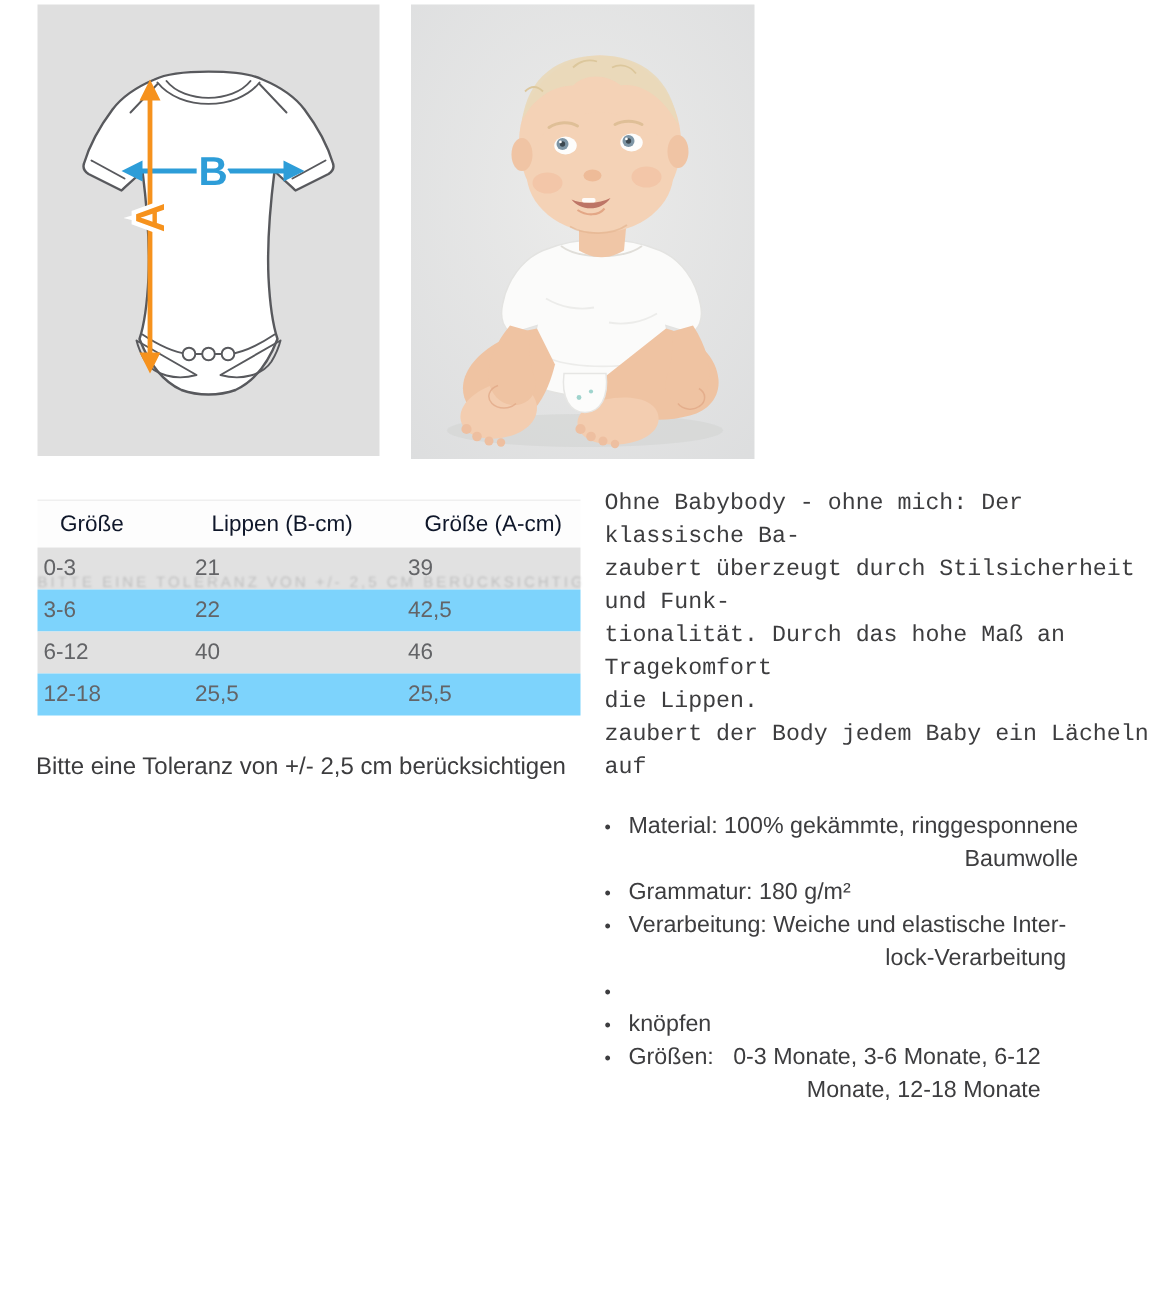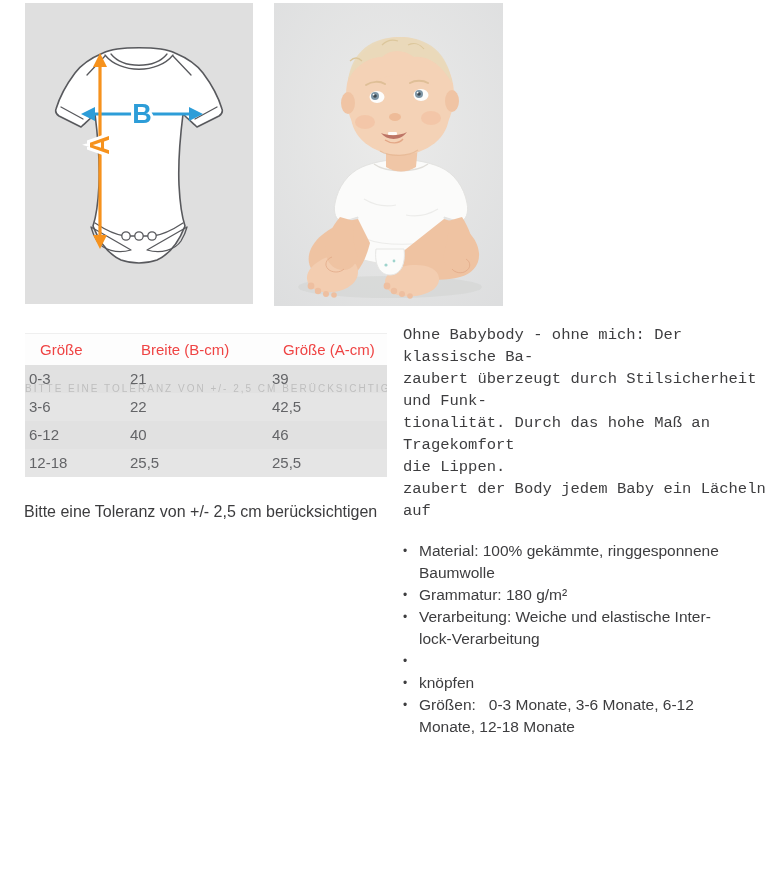--- a/index.html
+++ b/index.html
@@ -17,27 +17,27 @@
   #photo-box   { left: 274px; width: 229px; height: 303px; background: #e2e3e3; }
   .img-box svg { display: block; width: 100%; height: 100%; }
 
   
   #size-table {
     position: absolute; left: 25px; top: 333px; width: 362px;
     border-collapse: collapse; table-layout: fixed;
     font-size: 15px; color: #636467;
   }
   #size-table th {
-    font-weight: normal; color: #ef4444; text-align: left;
+    font-weight: normal; color: #0f172a; text-align: left;
     height: 31px; padding: 0 0 0 15px;
     background: #fdfdfd; border-top: 1px solid #efefef;
   }
   #size-table td { height: 28px; padding: 0 0 0 4px; }
   #size-table tr.odd  td { background: #e1e1e1; }
-  #size-table tr.even td { background: #e5e5e5; }
+  #size-table tr.even td { background: #7dd3fc; }
 
   
   #ghost-line {
     position: absolute; left: 25px; top: 383px; width: 362px; height: 12px;
     font-size: 10px; line-height: 12px; letter-spacing: 2px;
     text-transform: uppercase; white-space: nowrap; overflow: hidden;
     color: #8f8f8f; opacity: 0.42; filter: blur(0.6px);
   }
 
   #tolerance-note {
@@ -47,21 +47,21 @@
 
   
   #description-col {
     position: absolute; left: 403px; top: 324px; width: 372px;
     font-size: 15.5px; line-height: 22px; color: #3d3d3f;
   }
   #description-col .intro span { display: block; white-space: pre-wrap; font-family: Liberation Mono, monospace; }
   #feature-list { list-style: none; margin-top: 18px; }
   #feature-list li { display: flex; }
   #feature-list .dot { flex: 0 0 16px; font-size: 12px; line-height: 22px; color: #3d3d3f; }
-  #feature-list .li-lines span { display: block; white-space: pre-wrap; }
+  #feature-list .li-lines span { display: block; white-space: pre-wrap; text-align: right; }
 </style>
 </head>
 <body>
 
 <div class="img-box" id="diagram-box">
   <svg viewBox="0 0 228 301">
 
     <g fill="#ffffff" stroke="#58595d" stroke-width="1.6" stroke-linejoin="round" stroke-linecap="round">
       <path d="M 78 50
                C 92 43 136 43 150 50
@@ -219,21 +219,21 @@
 
 <table id="size-table">
   <colgroup>
       <col style="width:101px">
       <col style="width:142px">
       <col style="width:119px">
     </colgroup>
   <thead>
     <tr>
       <th>Größe</th>
-      <th>Breite (B-cm)</th>
+      <th>Lippen (B-cm)</th>
       <th>Größe (A-cm)</th>
     </tr>
   </thead>
   <tbody>
     <tr class="odd">
       <td>0-3</td>
       <td>21</td>
       <td>39</td>
     </tr>
     <tr class="even">

